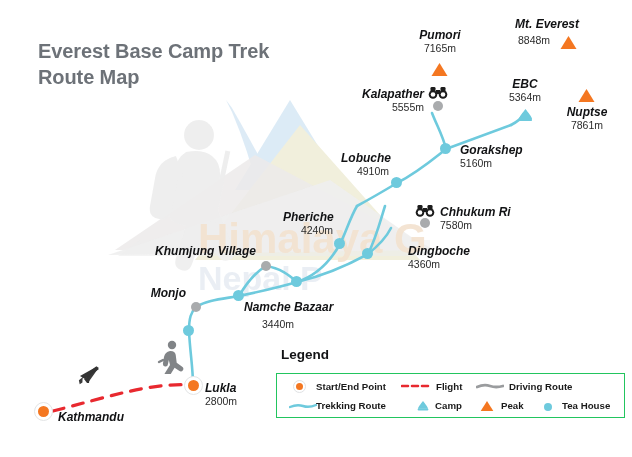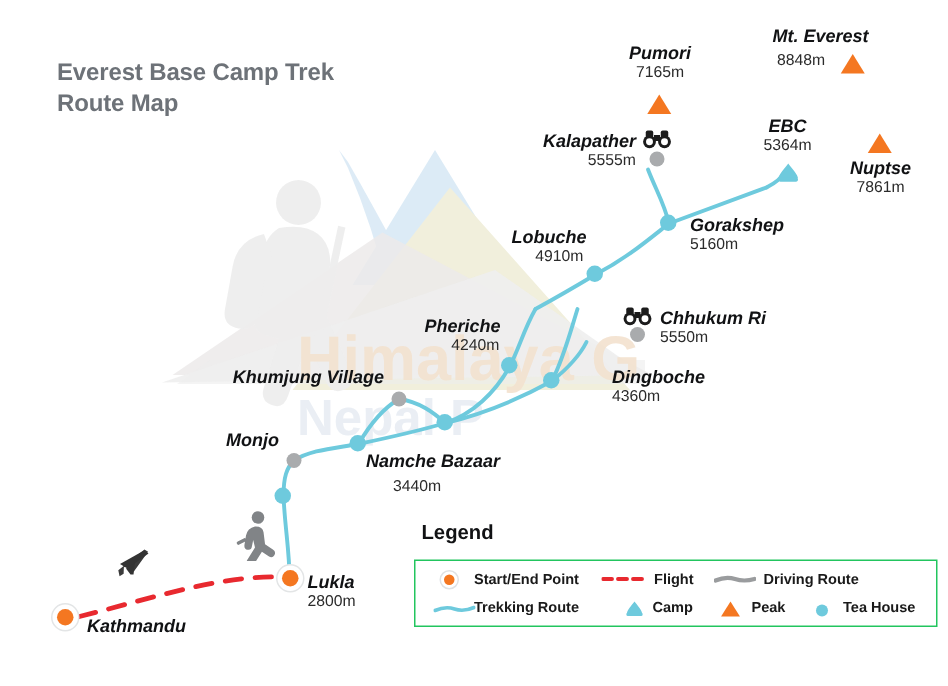--- a/index.html
+++ b/index.html
@@ -18,21 +18,21 @@
   #bg-layer {
     position: absolute; inset: 0;
     width: 632px; height: 457px;
     pointer-events: none;
   }
   
   #map-title {
     position: absolute;
     left: 38px; top: 38px;
     width: 270px;
-    font-size: 16px;
+    font-size: 20px;
     font-weight: bold;
     line-height: 1.32;
     color: #6d7278;
     letter-spacing: -0.1px;
   }
   
   #route-layer {
     position: absolute; inset: 0;
     width: 632px; height: 457px;
   }
@@ -282,21 +282,21 @@
     <span class="pelev" data-name="place-elevation">4240m</span>
   </div>
 
   <div class="place ta-l" data-name="label-dingboche" style="left:408px; top:245px;">
     <span class="pname" data-name="place-name">Dingboche</span>
     <span class="pelev" data-name="place-elevation">4360m</span>
   </div>
 
   <div class="place ta-l" data-name="label-chhukum-ri" style="left:440px; top:206px;">
     <span class="pname" data-name="place-name">Chhukum Ri</span>
-    <span class="pelev" data-name="place-elevation">5550m</span>
+    <span class="pelev" data-name="place-elevation">7580m</span>
   </div>
 
   <div class="place ta-r" data-name="label-lobuche" style="left:341px; top:152px; width:48px;">
     <span class="pname" data-name="place-name">Lobuche</span>
     <span class="pelev" data-name="place-elevation">4910m</span>
   </div>
 
   <div class="place ta-l" data-name="label-gorakshep" style="left:460px; top:144px;">
     <span class="pname" data-name="place-name">Gorakshep</span>
     <span class="pelev" data-name="place-elevation">5160m</span>

